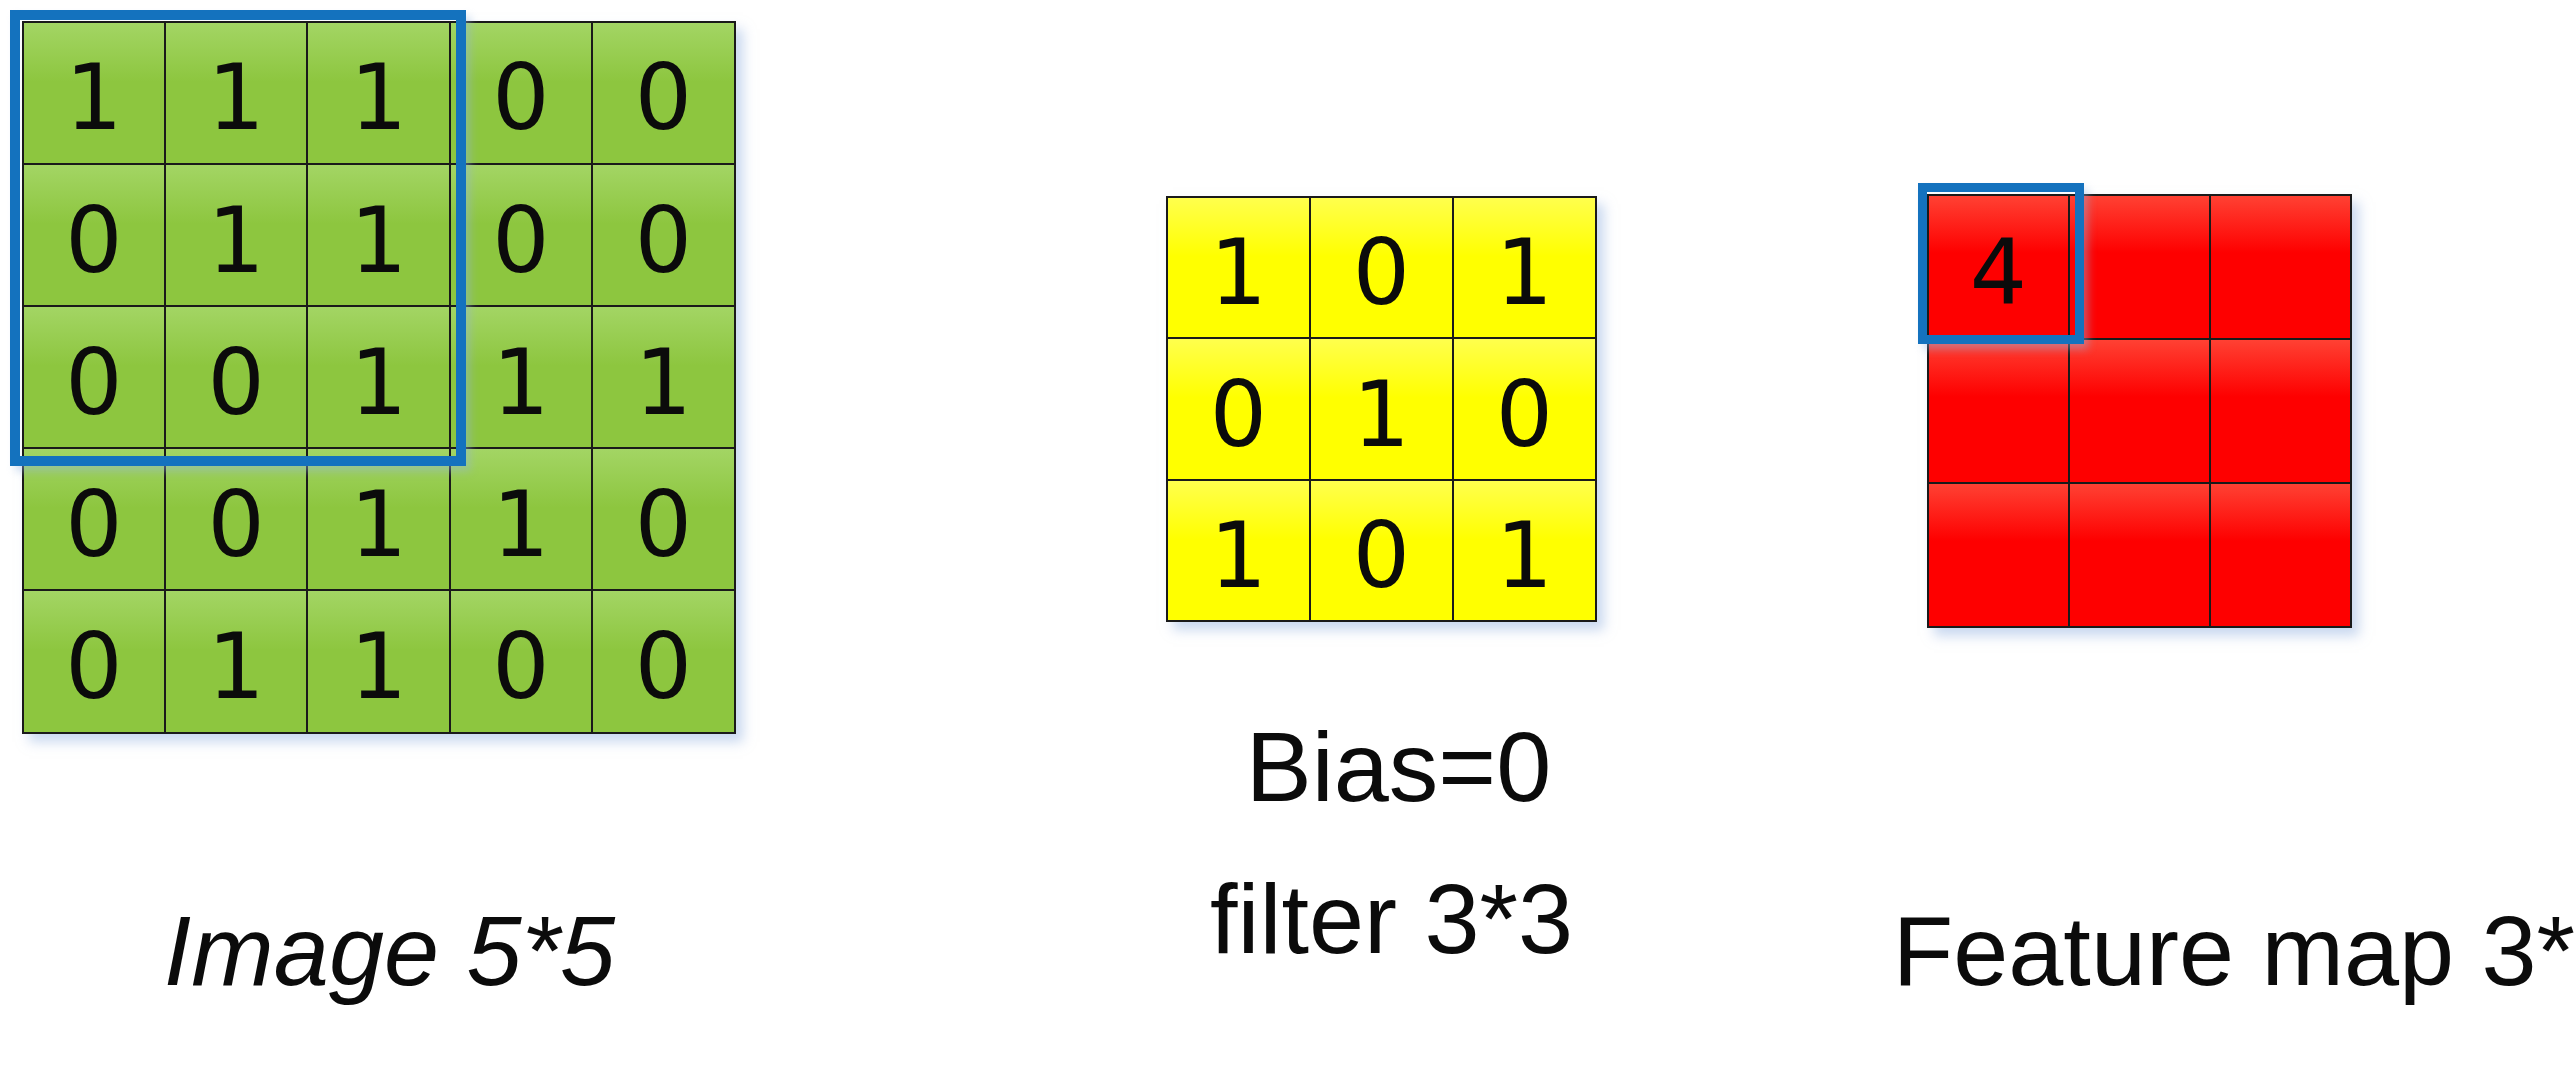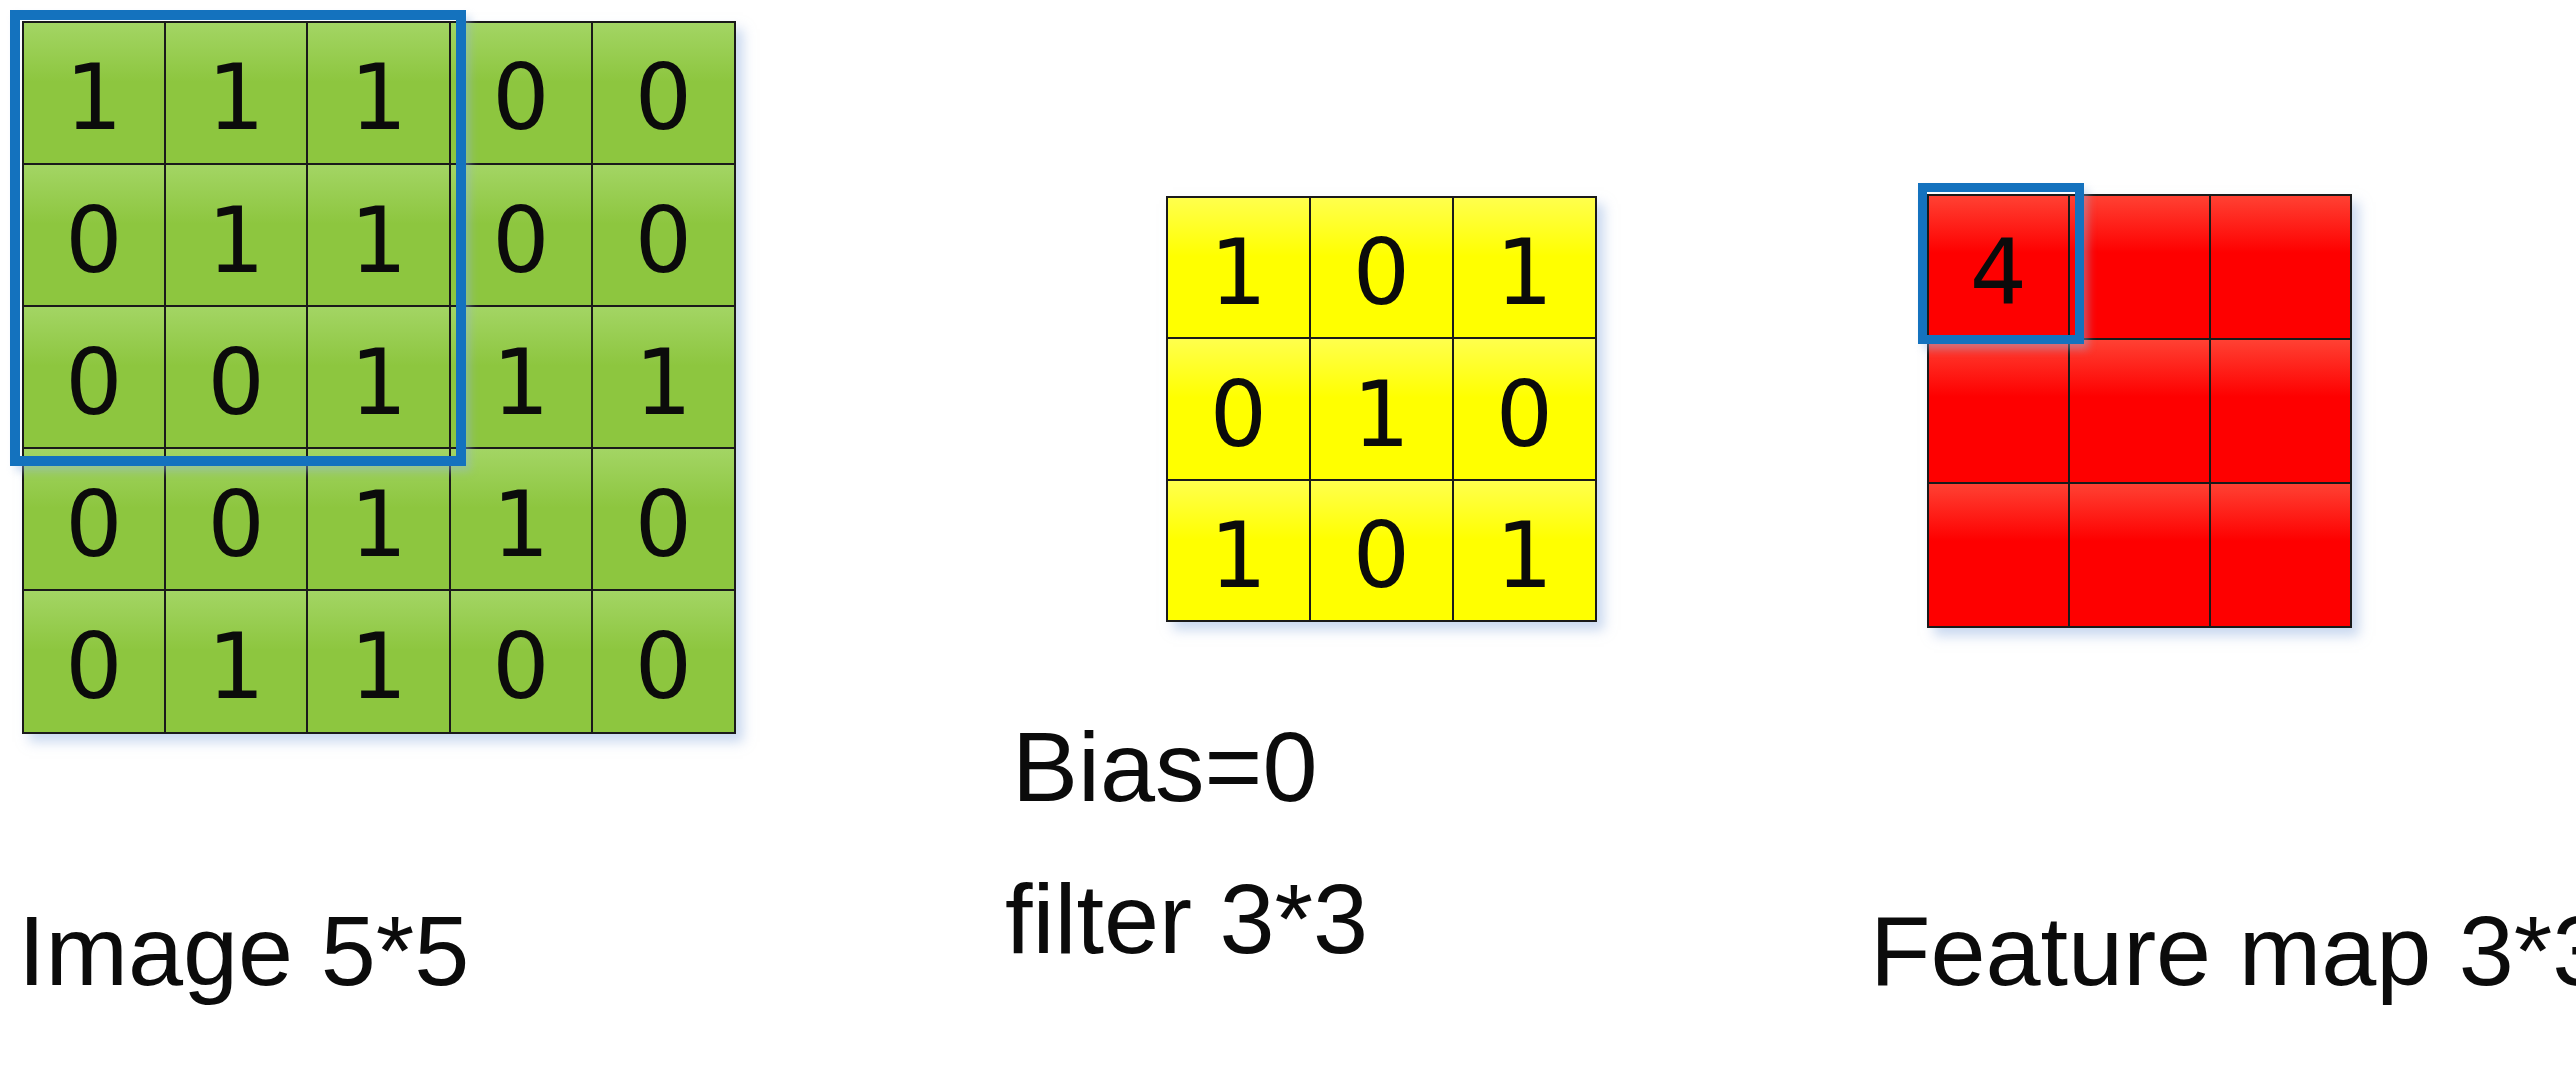--- a/index.html
+++ b/index.html
@@ -46,24 +46,24 @@
     position:absolute;box-sizing:border-box;
     border:10.3px solid var(--highlight,#1472be);
     box-shadow:5.2px 6.2px 8.2px rgba(150,180,225,.45);
     z-index:5;background:transparent;
   }
   .hl-image{left:10.3px;top:10.3px;width:456px;height:456px;}
   .hl-feature{left:1918px;top:183px;width:166px;height:161px;border-width:9.8px;}
   .caption{
     position:absolute;
     font-size:99px;line-height:1.15;
-    text-align:left;white-space:nowrap;
+    text-align:center;white-space:nowrap;
     color:var(--text,#0b0b0b);
   }
-  .cap-image{left:18px;width:721px;top:894px;}
+  .cap-image{left:29px;width:721px;top:894px;font-style:italic;}
   .cap-filter{left:1005px;width:773px;top:862px;}
   .cap-feature{left:1870px;width:783px;top:894px;}
   .bias{left:1012px;width:773px;top:710px;}
 </style>
 </head>
 <body>
 
 <div class="stage">
 
   <div class="grid image-grid">

